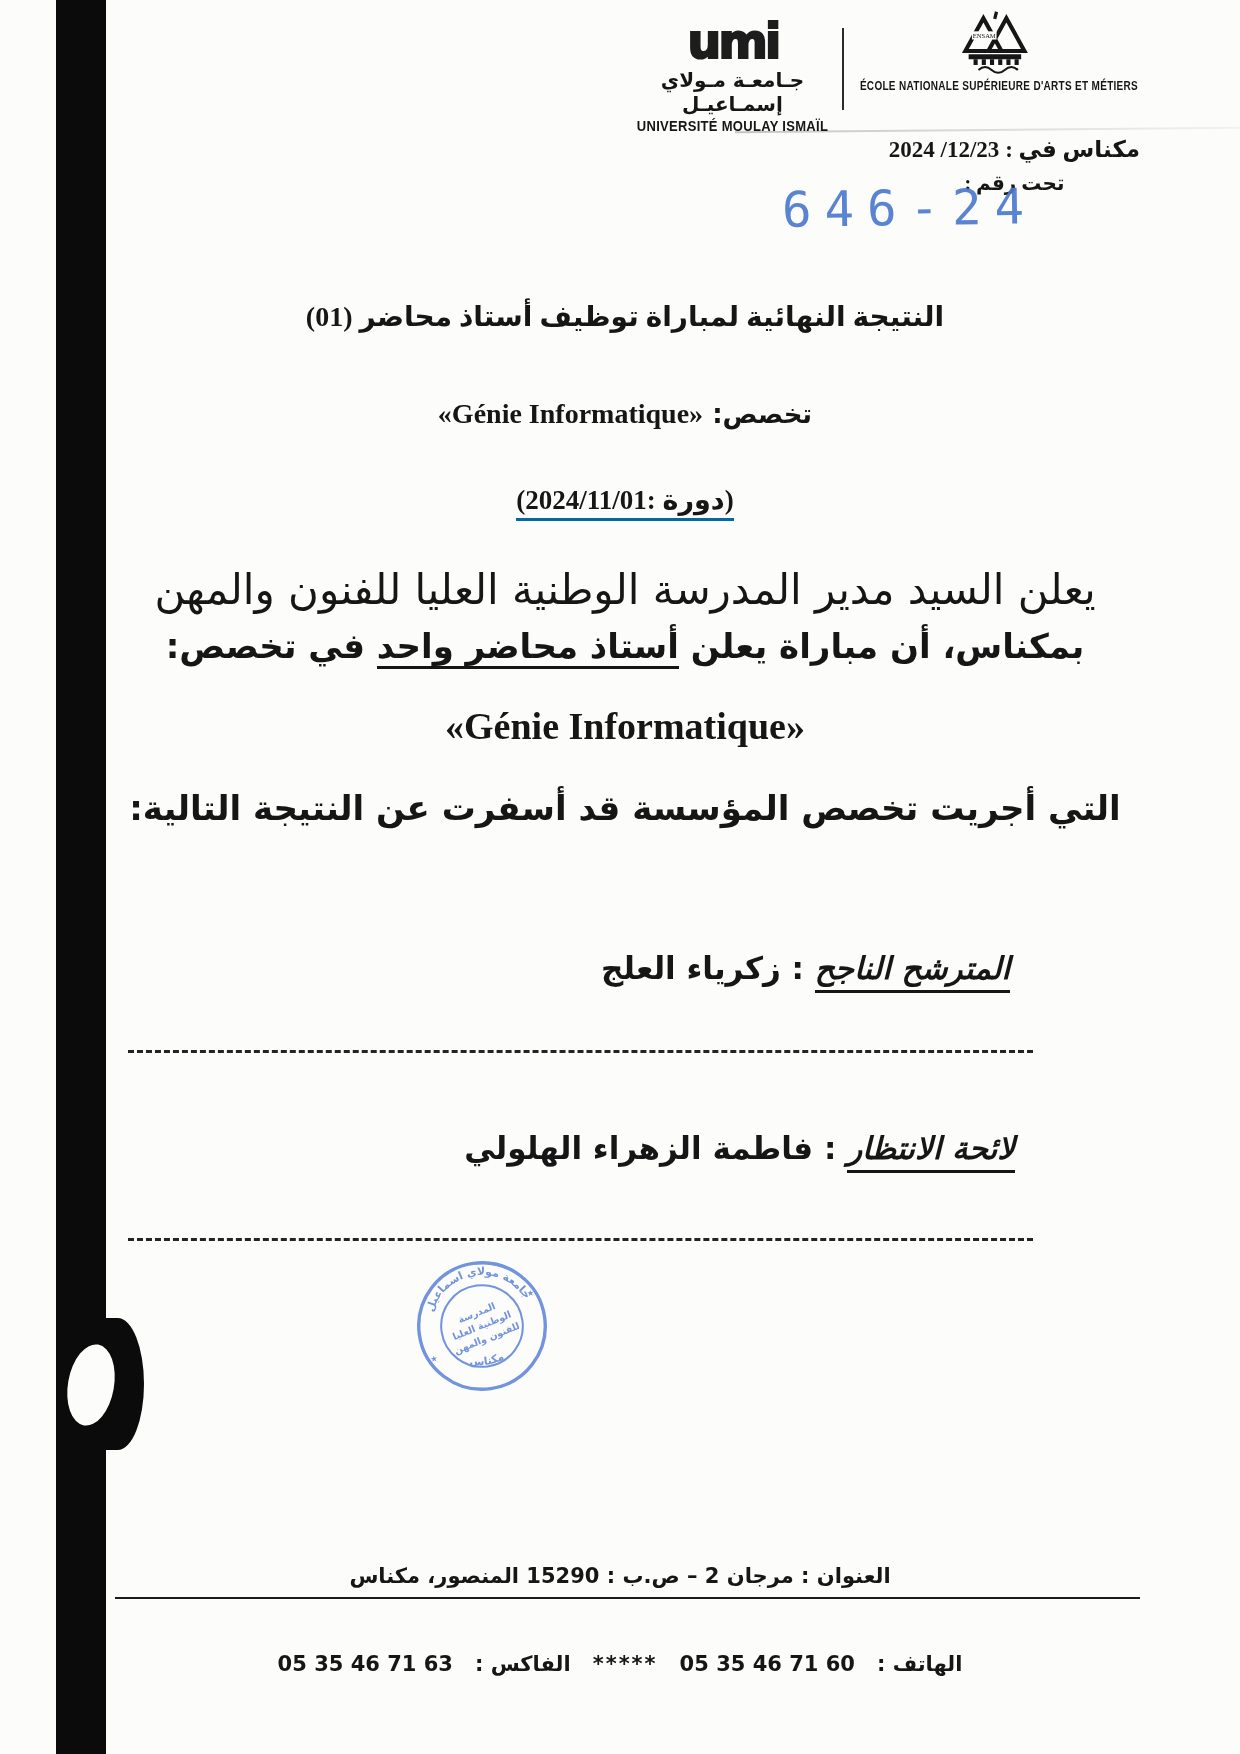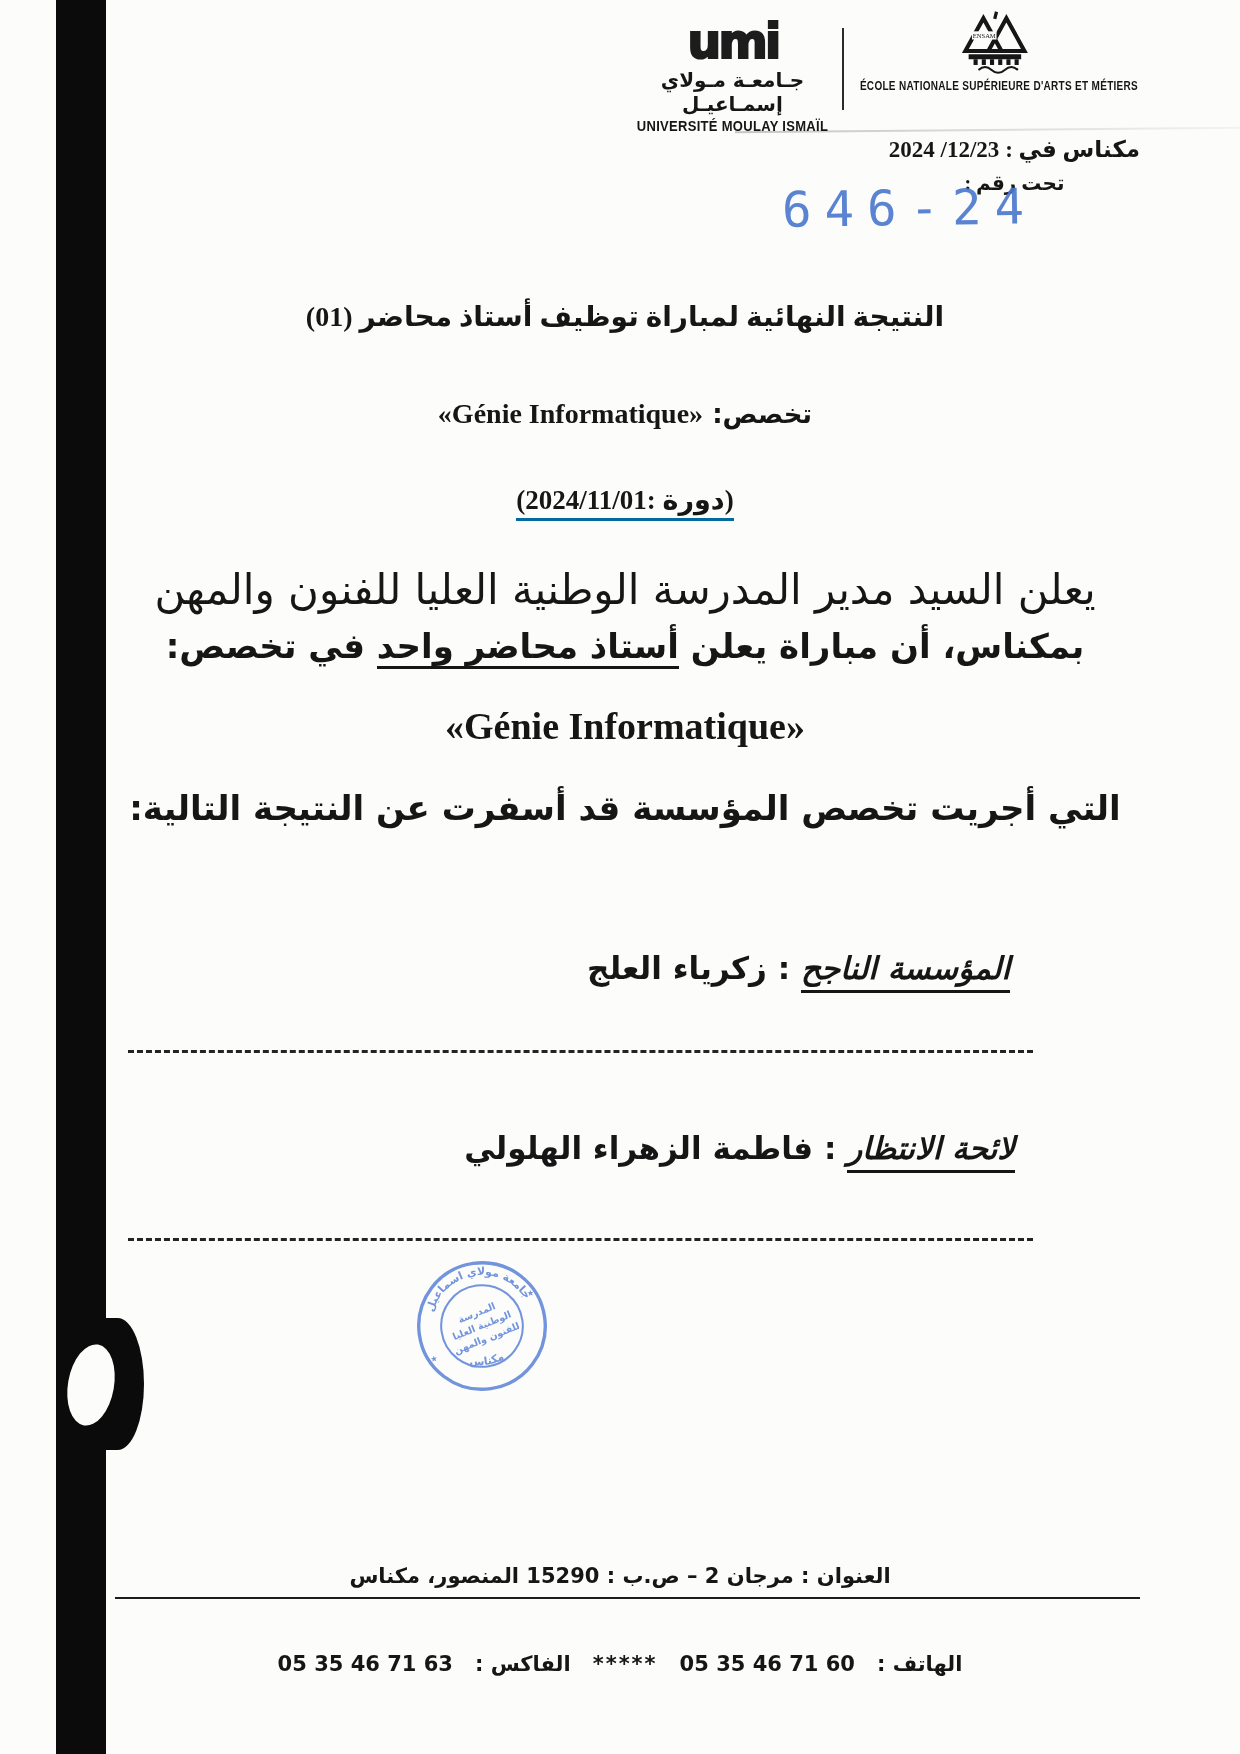--- a/index.html
+++ b/index.html
@@ -150,21 +150,21 @@
 
   <div class="content-line body2">
     <span>بمكناس، أن مباراة يعلن </span><span class="u">أستاذ محاضر واحد</span><span> في تخصص:</span>
   </div>
 
   <div class="content-line genie-big">«Génie Informatique»</div>
 
   <div class="content-line body3">التي أجريت تخصص المؤسسة قد أسفرت عن النتيجة التالية:</div>
 
   <div class="content-line winner">
-    <span class="res-label">المؤسسة الناجح</span><span> :  </span><span>زكرياء العلج</span>
+    <span class="res-label">المترشح الناجح</span><span> :  </span><span>زكرياء العلج</span>
   </div>
 
   <div class="dotted dotted1"></div>
 
   <div class="content-line waiting">
     <span class="res-label">لائحة الانتظار</span><span> :  </span><span>فاطمة الزهراء الهلولي</span>
   </div>
 
   <div class="dotted dotted2"></div>
 

